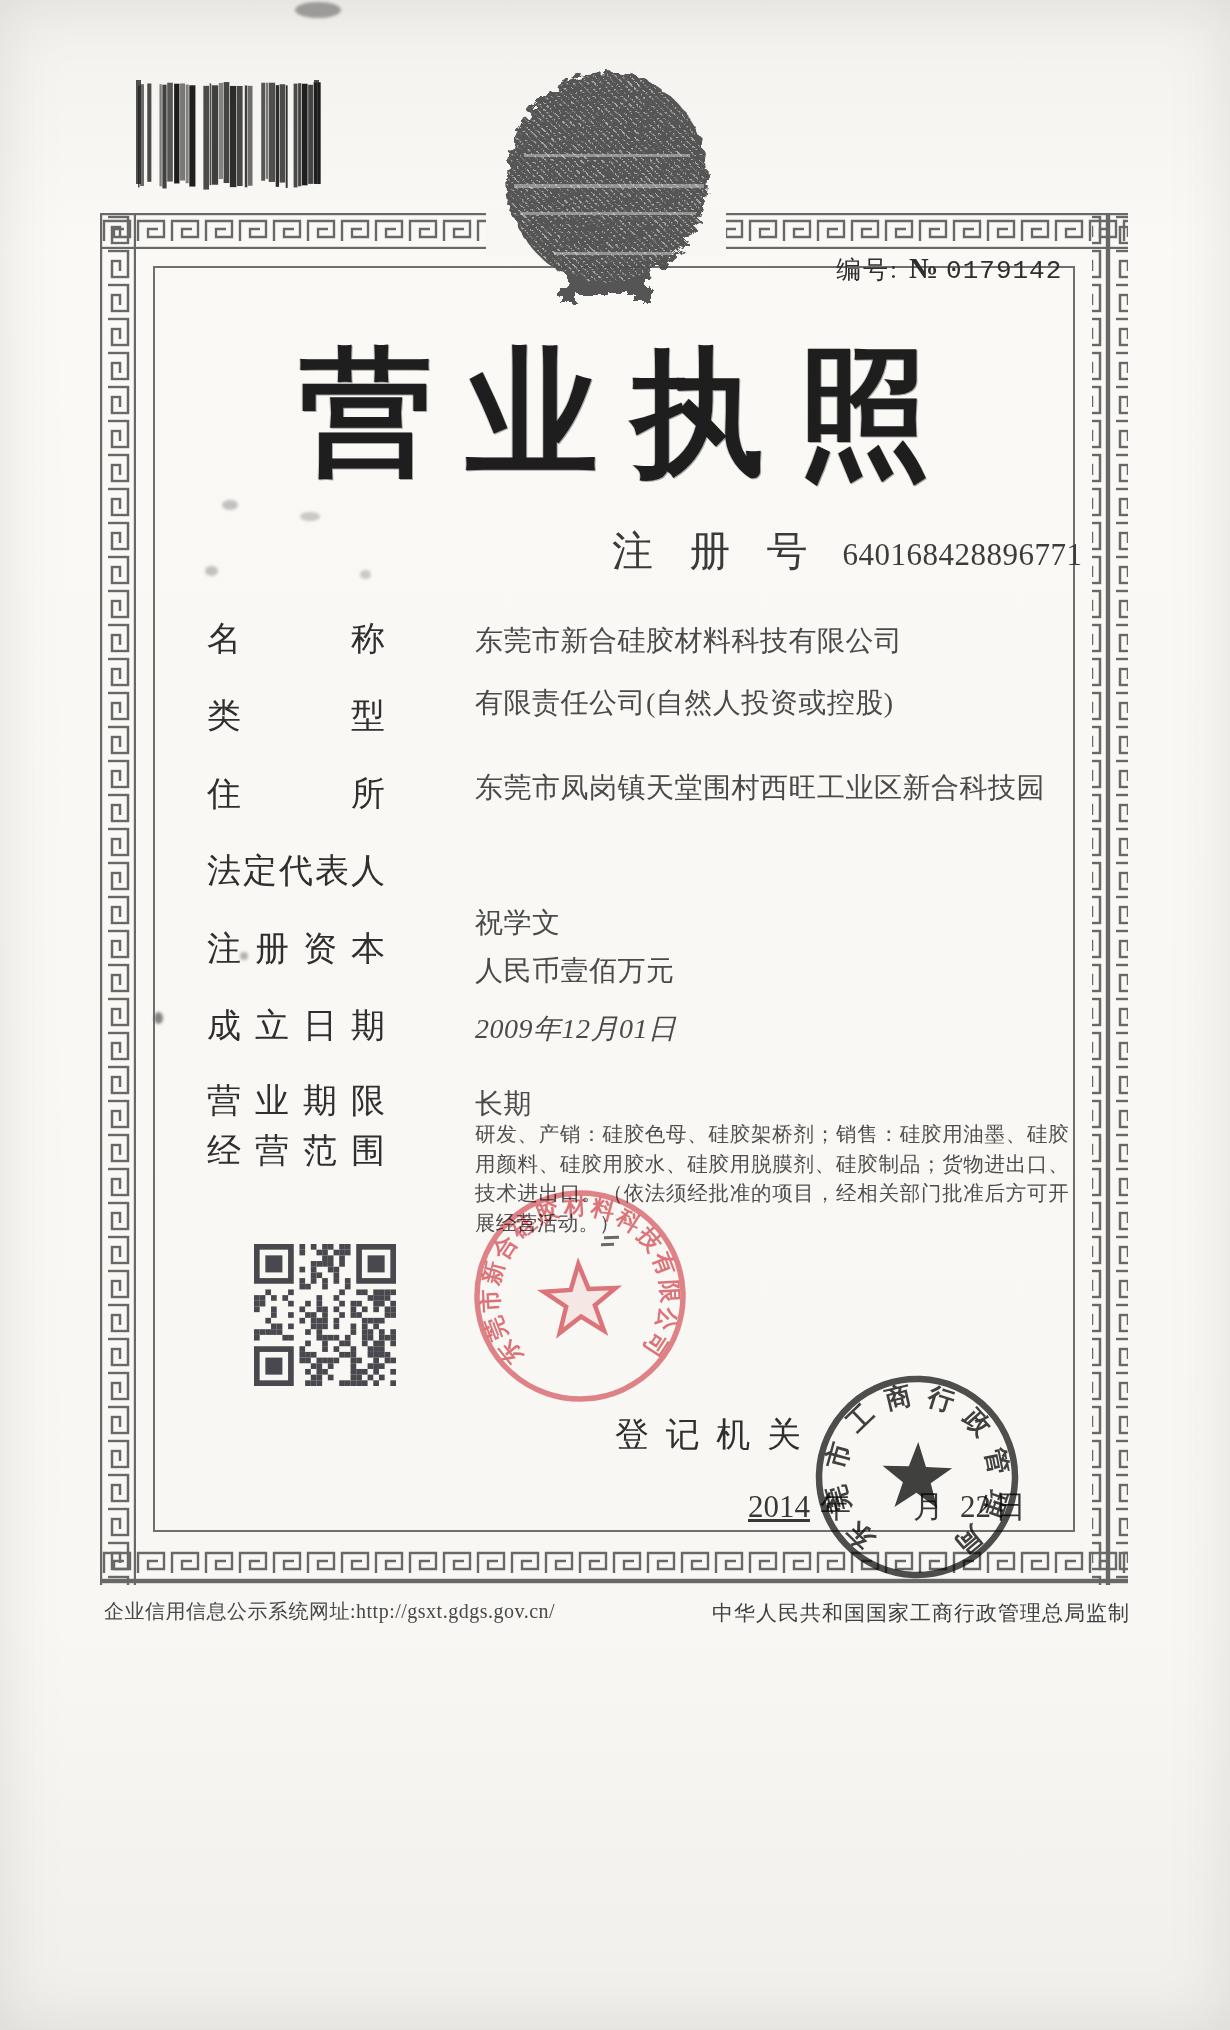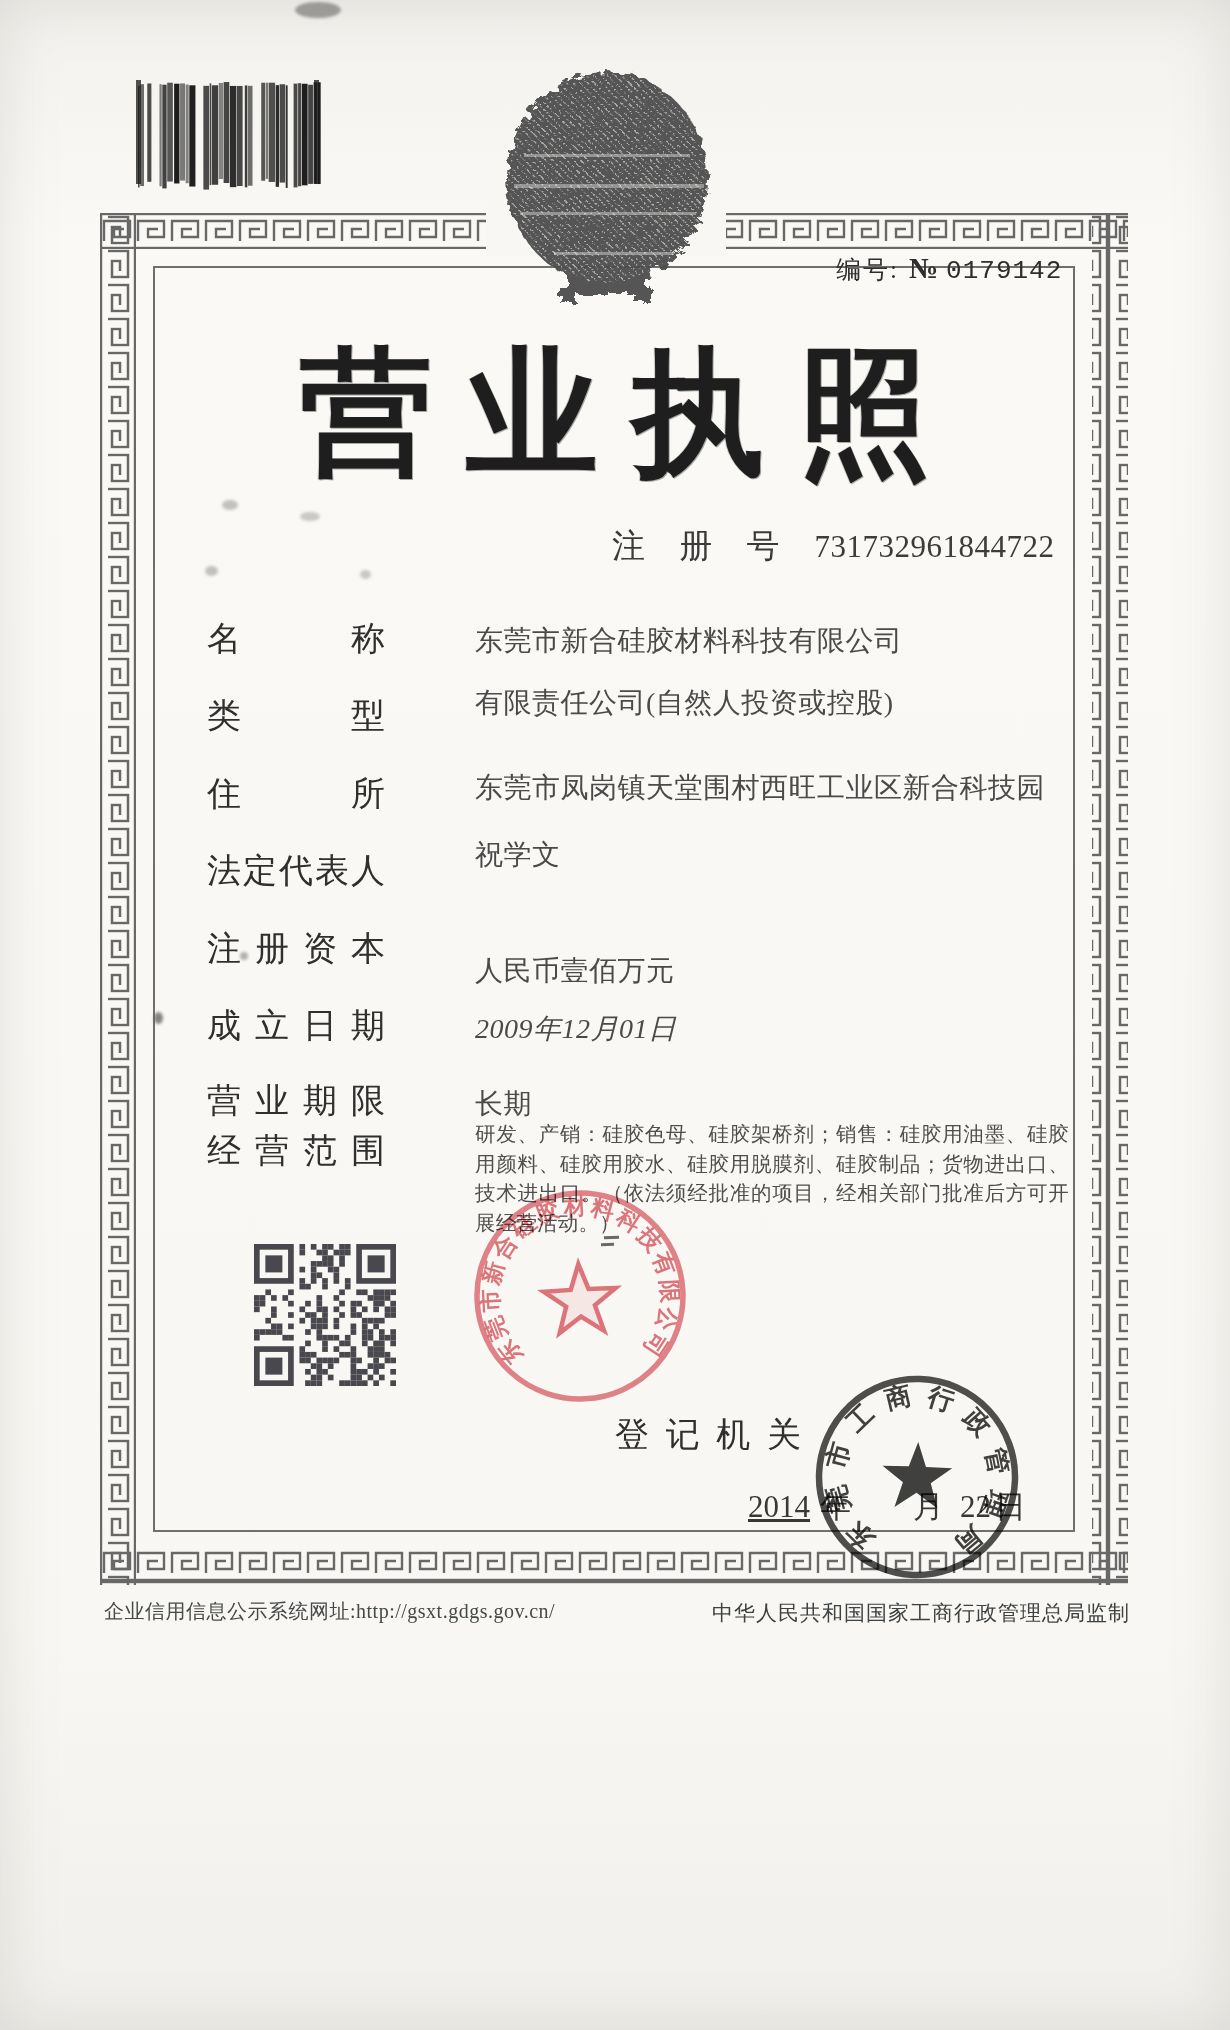--- a/index.html
+++ b/index.html
@@ -19,21 +19,21 @@
   .serial{left:836px;top:252px;width:260px;z-index:5;font-size:25px;color:#2e2e2e;letter-spacing:2px;}
   .serial .nosym{font-family:"Liberation Serif",serif;font-weight:bold;font-size:29px;margin:0 6px 0 10px;}
   .serial .serialnum{font-family:"Liberation Mono","DejaVu Sans Mono",monospace;font-size:26px;letter-spacing:1px;}
   .title{
     left:0;top:338px;width:100%;text-align:center;z-index:5;margin:0;
     font-family:"Liberation Sans","DejaVu Sans",sans-serif;font-weight:900;
     font-size:132px;line-height:150px;letter-spacing:34px;text-indent:34px;color:#1e1e1e;
     transform:scaleY(1.04);text-shadow:1px 1px 0 rgba(70,70,70,.45), -1px 0 0 rgba(70,70,70,.25);
   }
   .regno{left:612px;top:524px;z-index:5;white-space:nowrap;}
-  .regno-label{font-size:33px;color:#3a3a3a;letter-spacing:13px;}
+  .regno-label{font-size:41px;color:#3a3a3a;letter-spacing:13px;}
   .regno-value{font-size:31px;color:#3c3c3c;margin-left:22px;letter-spacing:.5px;}
   
   .lbl{position:absolute;left:207px;width:178px;font-size:34px;color:#2f2f2f;z-index:5;}
   .jchars{display:flex;justify-content:space-between;}
   .val{position:absolute;left:475px;width:600px;font-size:28px;color:#4a4a4a;z-index:5;letter-spacing:.5px;white-space:nowrap;}
   .scope-val{width:594px;font-size:20.5px;line-height:29.5px;color:#4e4e4e;white-space:normal;letter-spacing:.2px;text-align:justify;}
   
   .qr{left:254px;top:1244px;z-index:5;opacity:.92;filter:blur(.3px);}
   .seal{z-index:6;mix-blend-mode:multiply;}
   .seal-red{left:452px;top:1168px;opacity:.85;transform:rotate(-3deg);}
@@ -147,21 +147,21 @@
       <rect x="178" y="2" width="5" height="104" fill="#1c1c1c" opacity="0.75"></rect>
     </svg>
 
   <div class="abs serial">
     <span>编号:</span><span class="nosym">№</span><span class="serialnum">0179142</span>
   </div>
 
   <h1 class="abs title">营业执照</h1>
 
   <div class="abs regno">
-    <span class="regno-label">注 册 号</span><span class="regno-value">731732961844722</span>
+    <span class="regno-label">注 册 号</span><span class="regno-value">640168428896771</span>
   </div>
 
   <div>
     <div class="lbl jchars" style="top:616px;">
         <span>名</span>
         <span>称</span>
       </div>
     <div class="val" style="top:622px;">东莞市新合硅胶材料科技有限公司</div>
 
     <div class="lbl jchars" style="top:693px;">
@@ -176,21 +176,21 @@
       </div>
     <div class="val" style="top:769px;">东莞市凤岗镇天堂围村西旺工业区新合科技园</div>
 
     <div class="lbl jchars" style="top:848px;">
         <span>法</span>
         <span>定</span>
         <span>代</span>
         <span>表</span>
         <span>人</span>
       </div>
-    <div class="val" style="top:836px;">祝学文</div>
+    <div class="val" style="top:904px;">祝学文</div>
 
     <div class="lbl jchars" style="top:926px;">
         <span>注</span>
         <span>册</span>
         <span>资</span>
         <span>本</span>
       </div>
     <div class="val" style="top:952px;">人民币壹佰万元</div>
 
     <div class="lbl jchars" style="top:1003px;">

